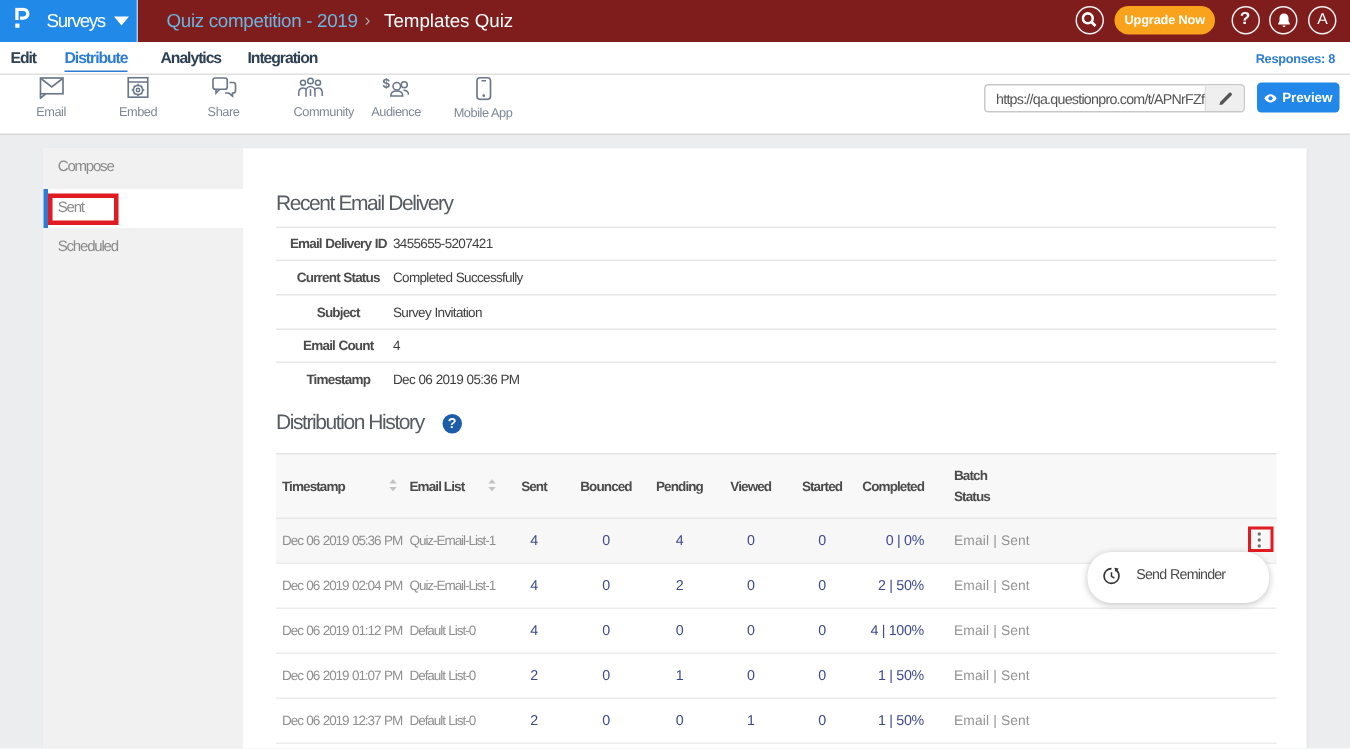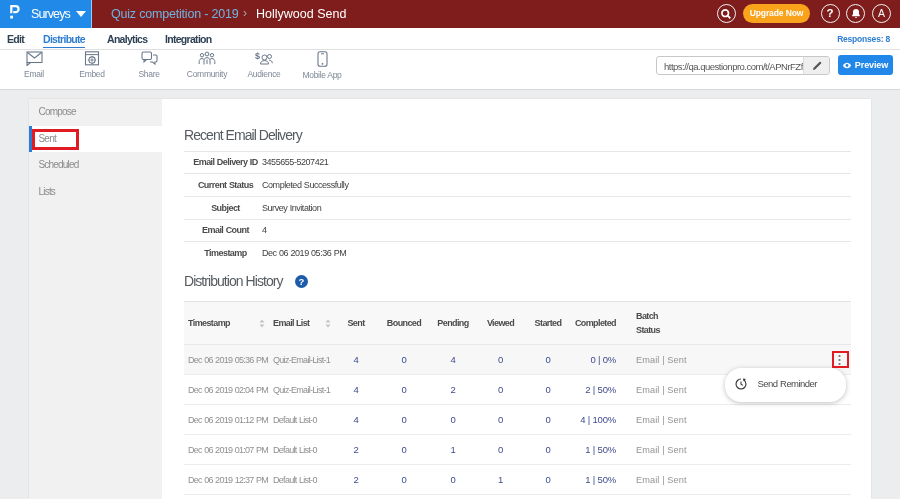--- a/index.html
+++ b/index.html
@@ -86,21 +86,21 @@
   <div class="logoarea">
     <svg class="plogo" width="11" height="15" viewBox="0 0 11 15">
       <path d="M1.3,8.3 L1.3,1.2 L5.6,1.2 A2.95,2.95 0 0 1 5.6,7.1 L3.3,7.1" fill="none" stroke="#fff" stroke-width="2.2"></path>
       <rect x="0.2" y="10.7" width="2.8" height="2.8" fill="#fff"></rect>
     </svg>
     <span class="surveys">Surveys</span>
     <span class="caret"></span>
   </div>
   <span class="crumb1">Quiz competition - 2019</span>
   <span class="crumbsep">›</span>
-  <span class="crumb2">Hollywood Send</span>
+  <span class="crumb2">Templates Quiz</span>
 
   <span class="circ" style="left:716.5px;">
     <svg width="10" height="10" viewBox="0 0 10 10" style="margin-top:3px;">
       <circle cx="4.2" cy="4.2" r="3.3" fill="none" stroke="#fff" stroke-width="1.7"></circle>
       <line x1="6.7" y1="6.7" x2="9.3" y2="9.3" stroke="#fff" stroke-width="1.9"></line>
     </svg>
   </span>
   <div class="upgrade">Upgrade Now</div>
   <span class="circ" style="left:820.5px; font-size:11.5px; font-weight:bold; line-height:17px;">?</span>
   <span class="circ" style="left:846px;">
@@ -148,21 +148,21 @@
     <div class="lbl">Embed</div>
   </div>
   <div class="tool" style="left:120px;">
     <svg width="17" height="15" viewBox="0 0 17 15">
       <rect x="1" y="1" width="9.5" height="7.5" rx="1.5" fill="none" stroke="#6a7789" stroke-width="1.1"></rect>
       <path d="M3,8.5 L3,11 L5.5,8.5" fill="none" stroke="#6a7789" stroke-width="1.1"></path>
       <path d="M12,4 L14.5,4 C15.3,4 16,4.7 16,5.5 L16,9.5 C16,10.3 15.3,11 14.5,11 L14,11 L14,13 L11.5,11 L9,11" fill="none" stroke="#6a7789" stroke-width="1.1"></path>
     </svg>
     <div class="lbl">Share</div>
   </div>
-  <div class="tool" style="left:178px;">
+  <div class="tool" style="left:178px;text-align:right;">
     <svg width="18" height="15" viewBox="0 0 18 15">
       <g fill="none" stroke="#6a7789" stroke-width="1">
         <circle cx="4" cy="4.2" r="1.7"></circle>
           <circle cx="9" cy="3" r="1.9"></circle>
           <circle cx="14" cy="4.2" r="1.7"></circle>
         <path d="M1.2,13 L1.2,10.5 C1.2,8.8 2.4,7.6 4,7.6 C4.9,7.6 5.7,8 6.2,8.6"></path>
         <path d="M16.8,13 L16.8,10.5 C16.8,8.8 15.6,7.6 14,7.6 C13.1,7.6 12.3,8 11.8,8.6"></path>
         <path d="M6,13.5 L6,9.8 C6,7.9 7.3,6.6 9,6.6 C10.7,6.6 12,7.9 12,9.8 L12,13.5"></path>
         <line x1="9" y1="8.5" x2="9" y2="13"></line>
       </g>
@@ -204,21 +204,20 @@
       <circle cx="6" cy="4" r="1.7" fill="#2187e8"></circle>
     </svg>Preview</div>
 </div>
 
 <div class="content">
   <div class="card">
     <div class="sidebar">
       <div class="sitem">Compose</div>
       <div class="sitem sel">Sent</div>
       <div class="sitem">Scheduled</div>
-      <div class="sitem">Lists</div>
     </div>
     <div class="main">
       <h2 class="hd hd1">Recent Email Delivery</h2>
       <div class="kvtable">
         <div class="kvrow">
             <div class="kvlabel">Email Delivery ID</div>
             <div class="kvval">3455655-5207421</div>
           </div>
         <div class="kvrow">
             <div class="kvlabel">Current Status</div>

